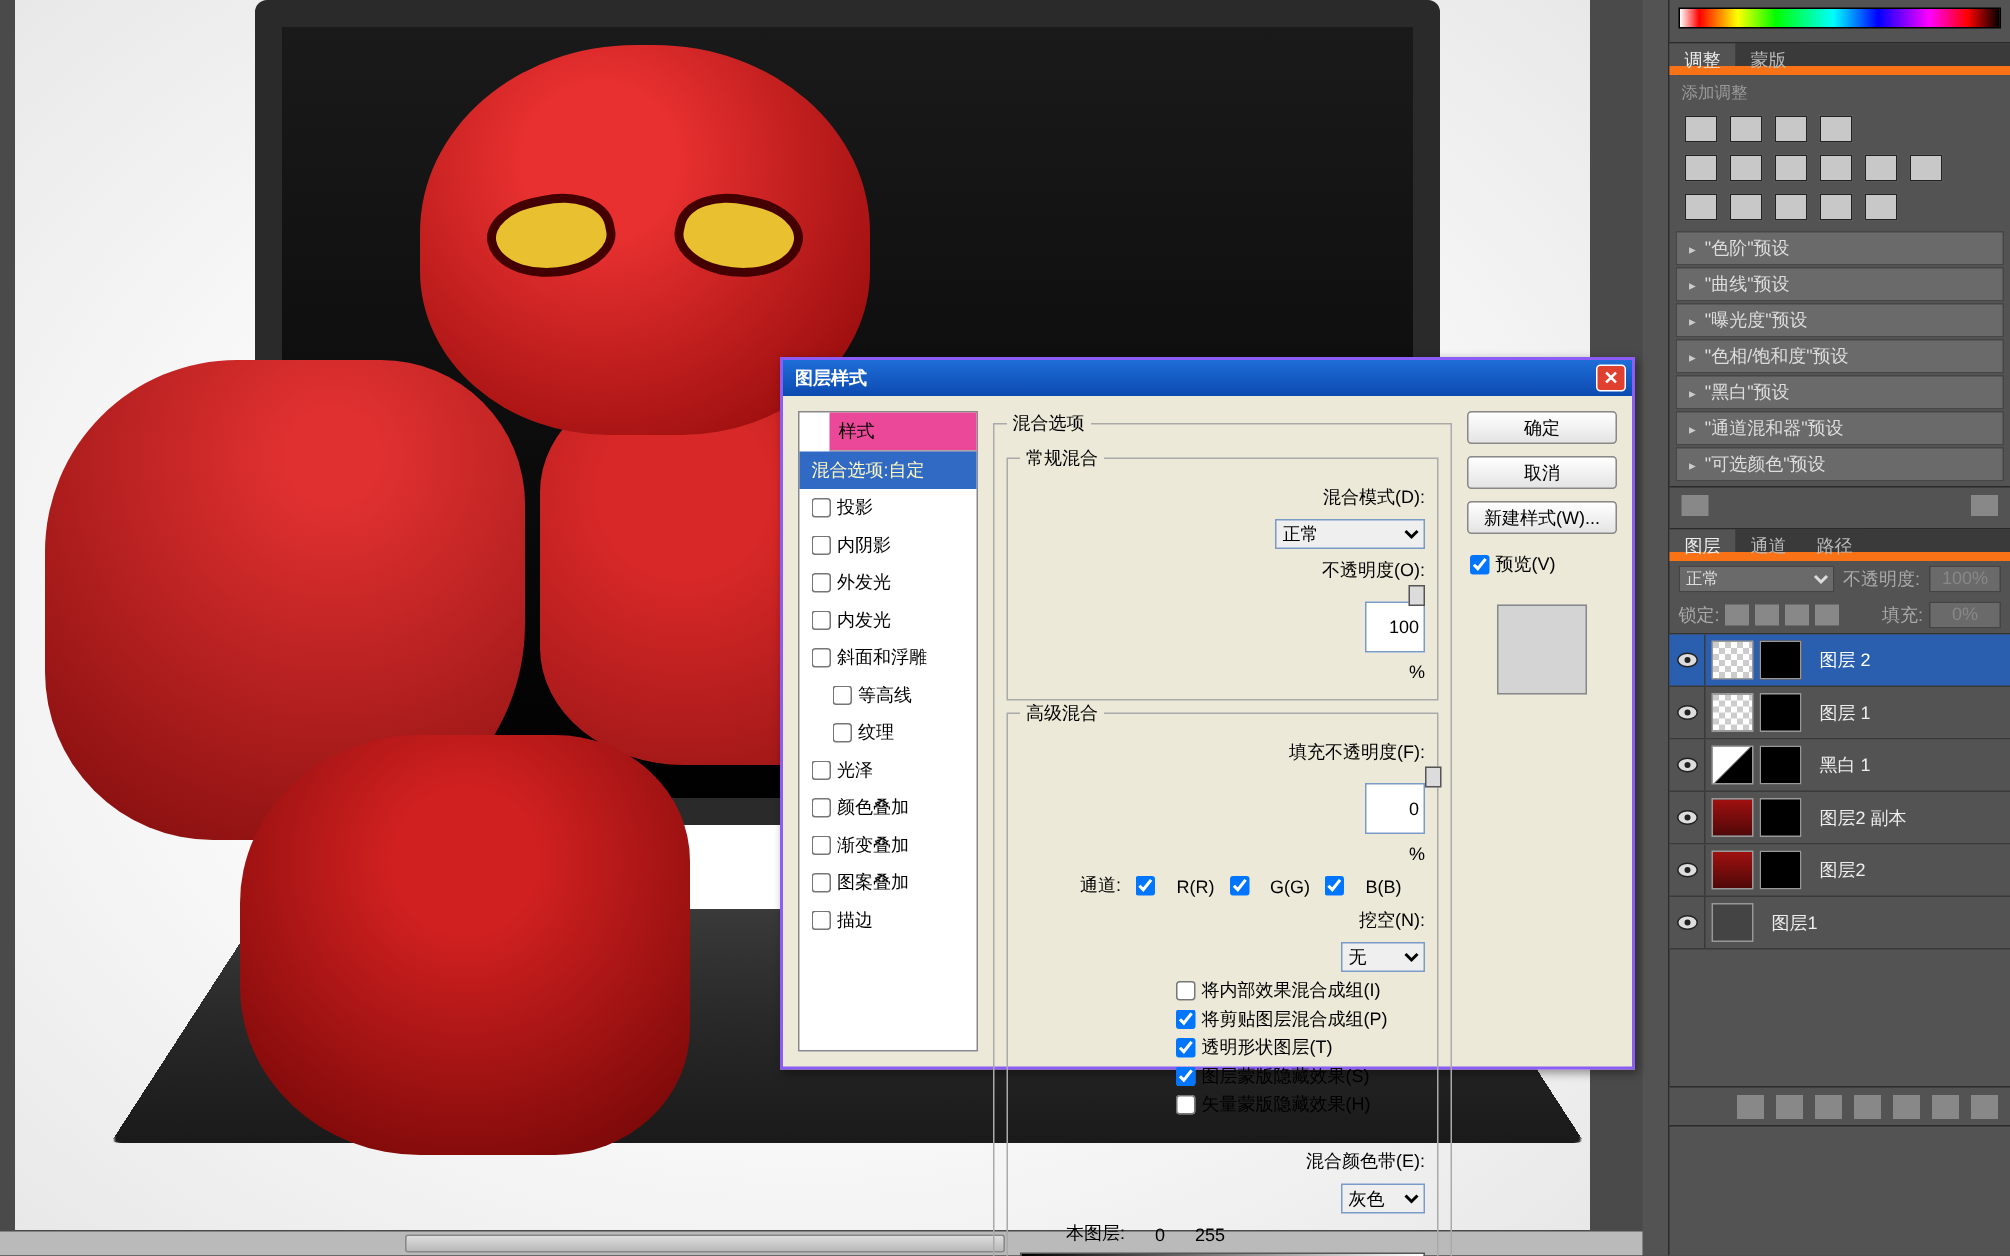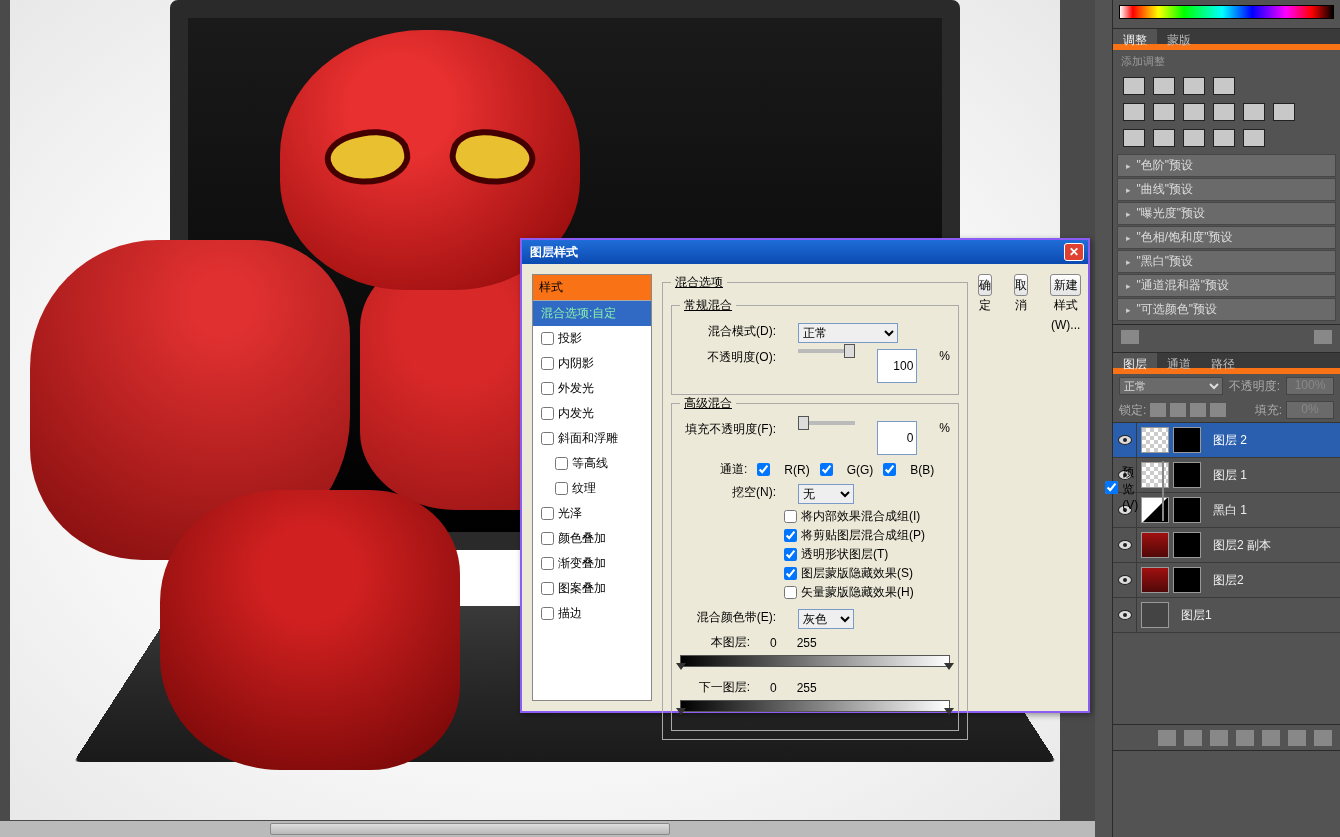--- a/index.html
+++ b/index.html
@@ -61,49 +61,49 @@
 .layer-row.selected .layer-name { color: #fff; }
 
 
 .dialog { position: absolute; left: 520px; top: 238px; width: 570px; height: 475px; background: #ece9d8; border: 2px solid #8b5cf6; box-shadow: 2px 2px 6px rgba(0,0,0,.4); }
 .dialog-title { height: 24px; background: linear-gradient(#1f6dd8,#0b4ab0); color: #fff; display: flex; align-items: center; padding: 0 4px 0 8px; font-weight: bold; font-size: 13px; }
 .dialog-title .spacer { flex: 1; }
 .close-btn { width: 20px; height: 18px; background: #e04030; color: #fff; text-align: center; border: 1px solid #fff; border-radius: 3px; line-height: 16px; cursor: pointer; font-weight: bold; }
 .dialog-body { display: flex; height: calc(100% - 24px); padding: 10px; gap: 10px; }
 
 .style-list { width: 120px; border: 1px solid #888; background: #fff; }
-.style-list-header { padding: 4px 6px; border-bottom: 1px solid #aaa; background: #f97316; }
+.style-list-header { padding: 4px 6px; border-bottom: 1px solid #aaa; background: #ec4899; margin-left: 20px; }
 .style-item { padding: 4px 8px; display: flex; align-items: center; gap: 4px; cursor: pointer; }
-.style-item.selected { background: #316ac5; color: #86efac; }
+.style-item.selected { background: #316ac5; color: #fef9c3; }
 .style-item.indent { padding-left: 22px; }
 .style-item input[type=checkbox] { width: 13px; height: 13px; }
 
 .blend-col { flex: 1; display: flex; flex-direction: column; gap: 6px; }
 fieldset { border: 1px solid #aaa; padding: 6px 8px 8px; }
-legend { padding: 0 4px; text-decoration: underline; }
-.form-row { display: flex; align-items: flex-start; gap: 22px; padding: 3px 0; }
+legend { padding: 0 4px; }
+.form-row { display: flex; align-items: flex-end; gap: 6px; padding: 3px 0; flex-direction: column; }
 .form-row .lbl { width: 96px; text-align: right; }
 .form-row select { width: 100px; border: 1px solid #7a9ac8; height: 20px; }
 .form-row .slider { flex: 1; height: 4px; background: #bbb; position: relative; }
 .form-row .slider .s-thumb { position: absolute; right: 0; top: -5px; width: 11px; height: 14px; background: #dcdcdc; border: 1px solid #555; }
 .form-row input[type=text] { width: 40px; border: 1px solid #7a9ac8; height: 34px; text-align: right; padding-right: 3px; }
 .chk-row { display: flex; align-items: center; gap: 4px; padding: 1px 0 1px 104px; }
 .chk-row input { width: 13px; height: 13px; }
 .channel-row { display: flex; align-items: center; gap: 10px; padding: 3px 0 3px 40px; }
 .channel-row .ch { display: flex; align-items: center; gap: 14px; }
 
-.blend-if { margin-top: 4px; }
+.blend-if { margin-top: 17px; }
 .gradient-bar { height: 12px; background: linear-gradient(90deg,#000,#fff); border: 1px solid #555; margin: 2px 0 10px; position: relative; }
 .gradient-bar::before, .gradient-bar::after { content:""; position:absolute; bottom:-9px; width:0; height:0; border:5px solid transparent; border-top:7px solid #333; }
 .gradient-bar::before { left: -5px; }
 .gradient-bar::after { right: -5px; }
 .bi-row { display: flex; align-items: center; gap: 20px; padding: 2px 0; }
 .bi-row .lbl2 { width: 70px; text-align: right; }
 
-.btn-col { width: 100px; display: flex; flex-direction: row; gap: 22px; }
+.btn-col { width: 100px; display: flex; flex-direction: column; gap: 8px; }
 .win-btn { height: 22px; border: 1px solid #888; background: linear-gradient(#fff,#e4e4e4); border-radius: 3px; cursor: pointer; text-align: center; line-height: 20px; }
 .preview-row { display: flex; align-items: center; gap: 4px; padding: 4px 2px; }
 .style-preview { width: 60px; height: 60px; background: #d4d4d4; border: 1px solid #888; margin-top: 6px; align-self: center; }
 .layers-footer { position: absolute; bottom: 0; left: 0; right: 0; height: 26px; background: #535353; border-top: 1px solid #2a2a2a; display: flex; justify-content: flex-end; align-items: center; gap: 8px; padding: 0 8px; }
 .lf-icon { width: 18px; height: 16px; background: #888; }
 </style>
 </head>
 <body>
 
 <div class="canvas-area">

